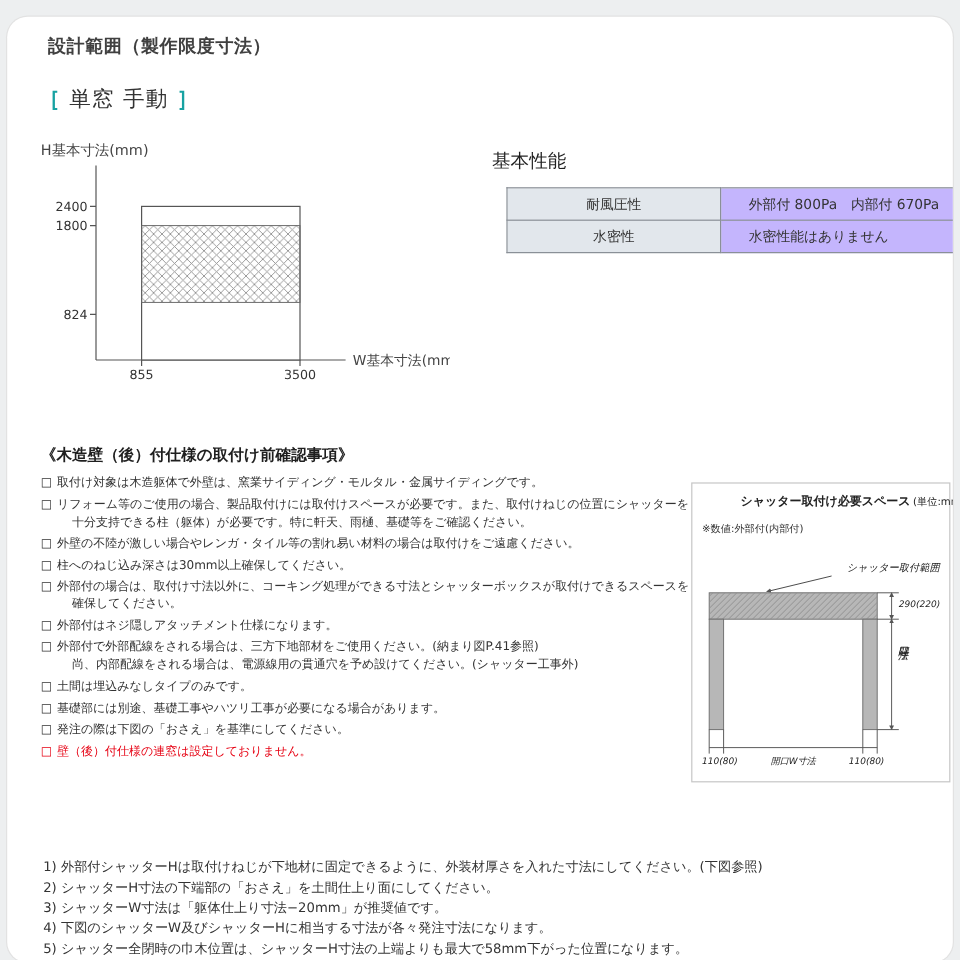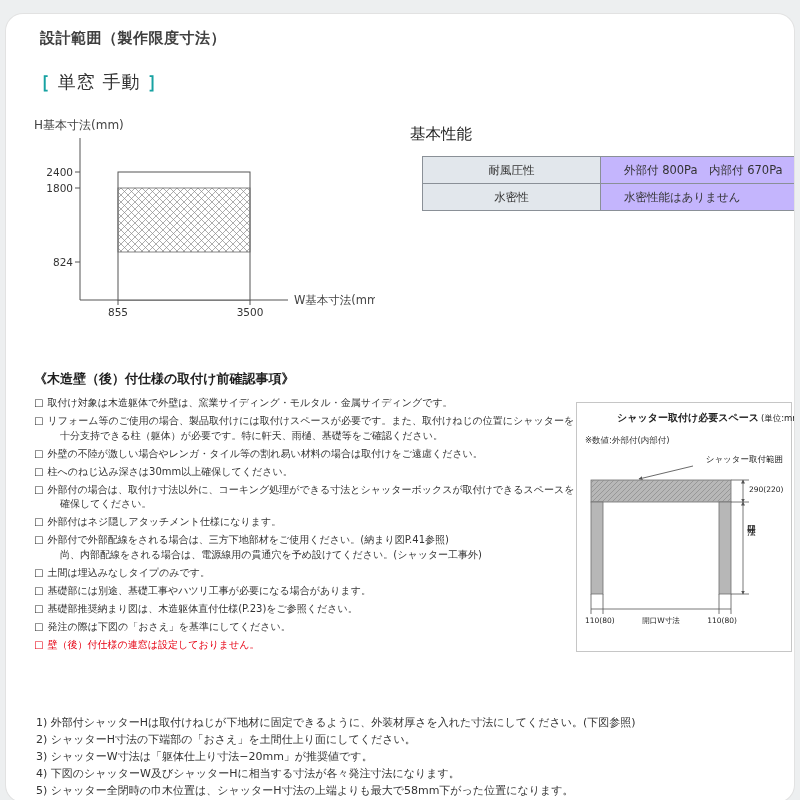--- a/index.html
+++ b/index.html
@@ -32,21 +32,21 @@
   .cl-list { left: 28px; top: 382px; width: 548px; }
   .cl-item { font-size: 10px; line-height: 1.45; margin-bottom: 3.5px; padding-left: 16px; text-indent: -16px; color: #333; }
   .cl-item .box { margin-right: 4px; }
   .cl-item .txt { white-space: pre-wrap; }
   .cl-item.red { color: var(--warning, #e60012); }
 
   .diag-box { left: 570px; top: 388px; width: 216px; height: 250px; border: 1px solid #c6c6c6; padding: 8px; background: #fff; }
   .diag-title { font-size: 10px; font-weight: 700; color: #222; white-space: nowrap; margin-left: 32px; }
   .diag-title .u { font-size: 8.5px; font-weight: 400; margin-left: 2px; }
   .diag-note { font-size: 8.5px; margin-top: 10px; color: #333; }
-  .diag-canvas { position: relative; width: 198px; height: 176px; margin-top: 7px; }
+  .diag-canvas { position: relative; width: 198px; height: 176px; margin-top: 21px; font-style: italic; }
   .diag-canvas svg { position: absolute; left: 0; top: 0; }
   .diag-canvas .dim { stroke: #555; stroke-width: 0.8; fill: none; }
   .lbl-range  { position: absolute; right: 0; top: 0; font-size: 8.5px; color: #222; }
   .lbl-topdim { position: absolute; left: 164px; top: 31px; font-size: 7.5px; color: #222; }
   .lbl-openh  { position: absolute; left: 161px; top: 64px; font-size: 8.5px; color: #222;
                 writing-mode: vertical-rl; text-orientation: upright; letter-spacing: 1px; }
   .dims-bottom { position: absolute; left: 0; top: 162px; width: 152px; display: flex;
                  justify-content: space-between; font-size: 7.5px; color: #222; }
 
   .footnotes { left: 30px; top: 700px; width: 744px; font-size: 11px; line-height: 1.55; color: #333; }
@@ -112,21 +112,20 @@
 　十分支持できる柱（躯体）が必要です。特に軒天、雨樋、基礎等をご確認ください。</span></div>
     <div class="cl-item"><span class="box">□</span><span class="txt">外壁の不陸が激しい場合やレンガ・タイル等の割れ易い材料の場合は取付けをご遠慮ください。</span></div>
     <div class="cl-item"><span class="box">□</span><span class="txt">柱へのねじ込み深さは30mm以上確保してください。</span></div>
     <div class="cl-item"><span class="box">□</span><span class="txt">外部付の場合は、取付け寸法以外に、コーキング処理ができる寸法とシャッターボックスが取付けできるスペースを
 　確保してください。</span></div>
     <div class="cl-item"><span class="box">□</span><span class="txt">外部付はネジ隠しアタッチメント仕様になります。</span></div>
     <div class="cl-item"><span class="box">□</span><span class="txt">外部付で外部配線をされる場合は、三方下地部材をご使用ください。(納まり図P.41参照)
 　尚、内部配線をされる場合は、電源線用の貫通穴を予め設けてください。(シャッター工事外)</span></div>
     <div class="cl-item"><span class="box">□</span><span class="txt">土間は埋込みなしタイプのみです。</span></div>
     <div class="cl-item"><span class="box">□</span><span class="txt">基礎部には別途、基礎工事やハツリ工事が必要になる場合があります。</span></div>
-    <div class="cl-item"><span class="box">□</span><span class="txt">基礎部推奨納まり図は、木造躯体直付仕様(P.23)をご参照ください。</span></div>
     <div class="cl-item"><span class="box">□</span><span class="txt">発注の際は下図の「おさえ」を基準にしてください。</span></div>
     <div class="cl-item red"><span class="box">□</span><span class="txt">壁（後）付仕様の連窓は設定しておりません。</span></div>
   </div>
 
   <div class="diag-box">
     <div class="diag-title">
       <span class="t">シャッター取付け必要スペース</span><span class="u">(単位:mm)</span>
     </div>
     <div class="diag-note">※数値:外部付(内部付)</div>
     <div class="diag-canvas">

